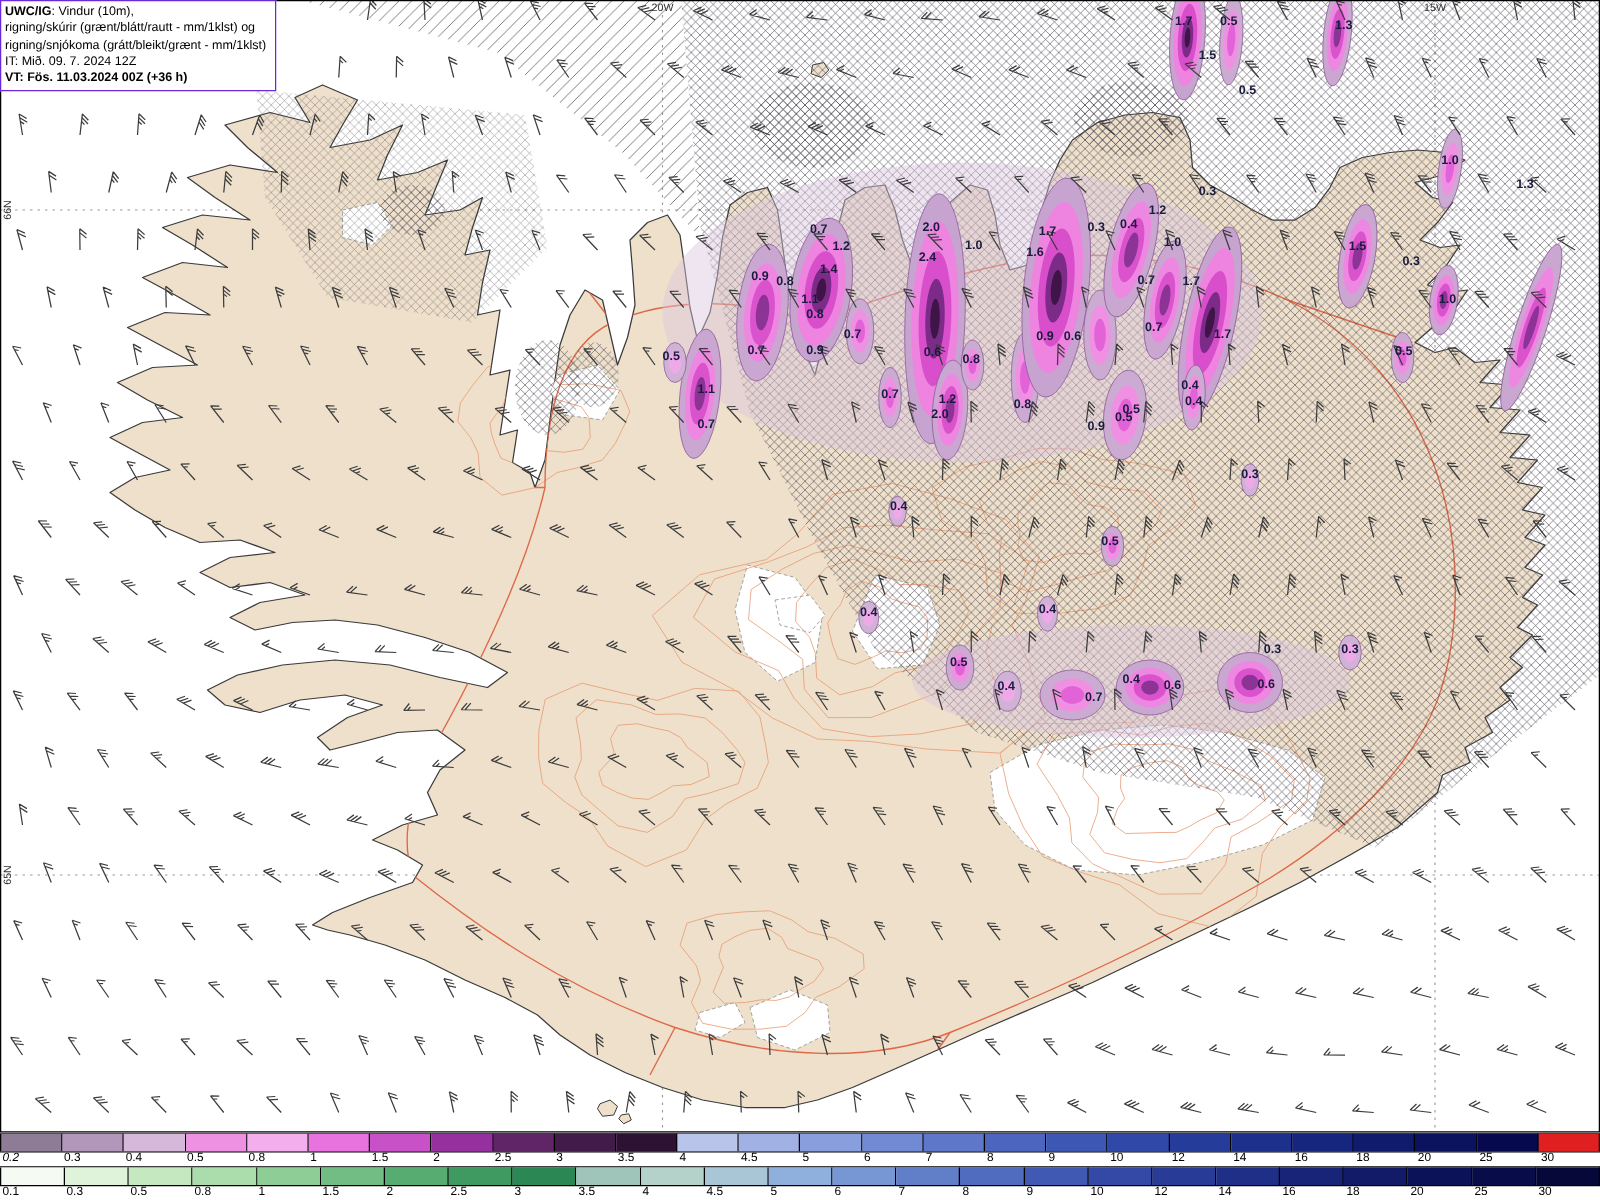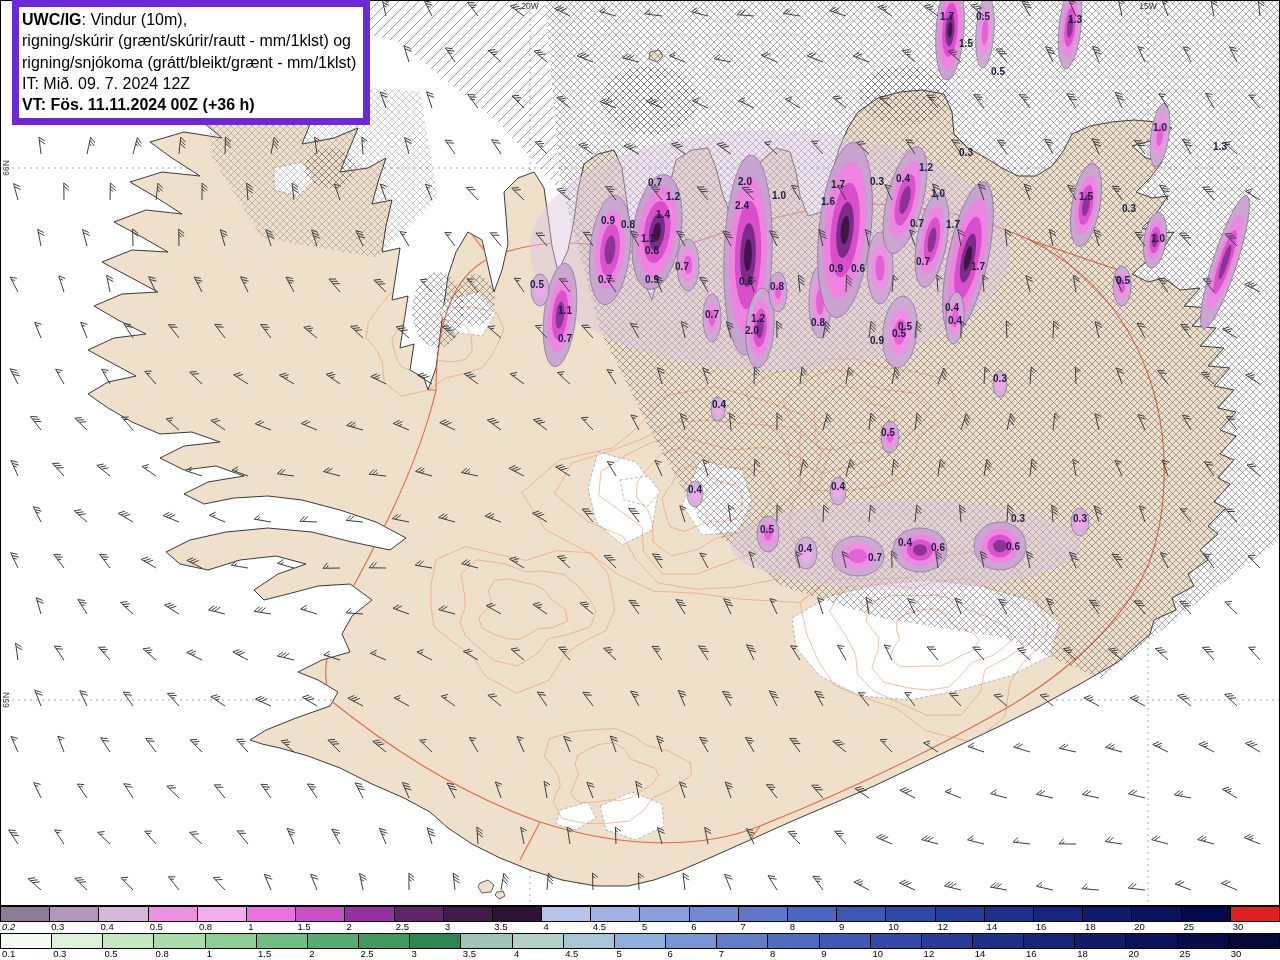--- a/index.html
+++ b/index.html
@@ -1,20 +1,20 @@
 <!DOCTYPE html>
 <html><head>
 <meta charset="utf-8">
 <style>
   html,body{margin:0;padding:0;background:#fff;}
   .screen{position:relative;width:1280px;height:960px;background:#fff;overflow:hidden;
           font-family:"Liberation Sans","DejaVu Sans",sans-serif;}
   #map{position:absolute;top:0;left:0;display:block;}
-  .titlebox{position:absolute;top:0;left:12px;z-index:5;background:#fff;border:7px solid #6d28d9;
-            padding:2px 7px 3px 3px;font-size:16px;line-height:1.33;color:#000;}
+  .titlebox{position:absolute;top:0;left:0;z-index:5;background:#fff;border:1px solid #6d28d9;
+            padding:2px 7px 3px 3px;font-size:10px;line-height:1.33;color:#000;}
   .titlebox .b{font-weight:bold;}
   .titlebox .vt{font-weight:bold;}
   .legend{position:absolute;left:0;bottom:0;width:1280px;z-index:4;background:#fff;}
   .cb-bar{display:flex;height:16px;box-sizing:border-box;border-top:1px solid #000;border-bottom:1px solid #000;}
   .cb-bar .seg{flex:1 1 0;border-right:1px solid #000;box-sizing:border-box;}
   .cb-bar .seg:first-child{border-left:1px solid #000;}
   .cb-labels{position:relative;height:11px;font-size:9.5px;line-height:10px;color:#000;}
   .cb-labels span{position:absolute;top:0;white-space:nowrap;}
 </style>
 </head>
@@ -292,24 +292,24 @@
         <text x="530" y="9" text-anchor="middle">20W</text>
         <text x="1148" y="9" text-anchor="middle">15W</text>
         <text x="9" y="168" text-anchor="middle" transform="rotate(-90 9 168)">66N</text>
         <text x="9" y="700" text-anchor="middle" transform="rotate(-90 9 700)">65N</text>
       </g>
       <rect x="0.5" y="0.5" width="1279" height="905" fill="none" stroke="#000"></rect>
     </svg>
 
   <div class="titlebox">
     <div><span class="b">UWC/IG</span><span>: Vindur (10m),</span></div>
-    <div>rigning/skúrir (grænt/skúrir/rautt - mm/1klst) og</div>
+    <div>rigning/skúrir (grænt/blátt/rautt - mm/1klst) og</div>
     <div>rigning/snjókoma (grátt/bleikt/grænt - mm/1klst)</div>
     <div>IT: Mið. 09. 7. 2024 12Z</div>
-    <div class="vt">VT: Fös. 11.11.2024 00Z (+36 h)</div>
+    <div class="vt">VT: Fös. 11.03.2024 00Z (+36 h)</div>
   </div>
 
   <div class="legend" id="legend">
       <div class="cb-bar">
         <div class="seg" style="background: rgb(142, 123, 150);"></div>
         <div class="seg" style="background: rgb(178, 151, 187);"></div>
         <div class="seg" style="background: rgb(214, 184, 218);"></div>
         <div class="seg" style="background: rgb(239, 145, 227);"></div>
         <div class="seg" style="background: rgb(243, 174, 238);"></div>
         <div class="seg" style="background: rgb(233, 115, 222);"></div>

